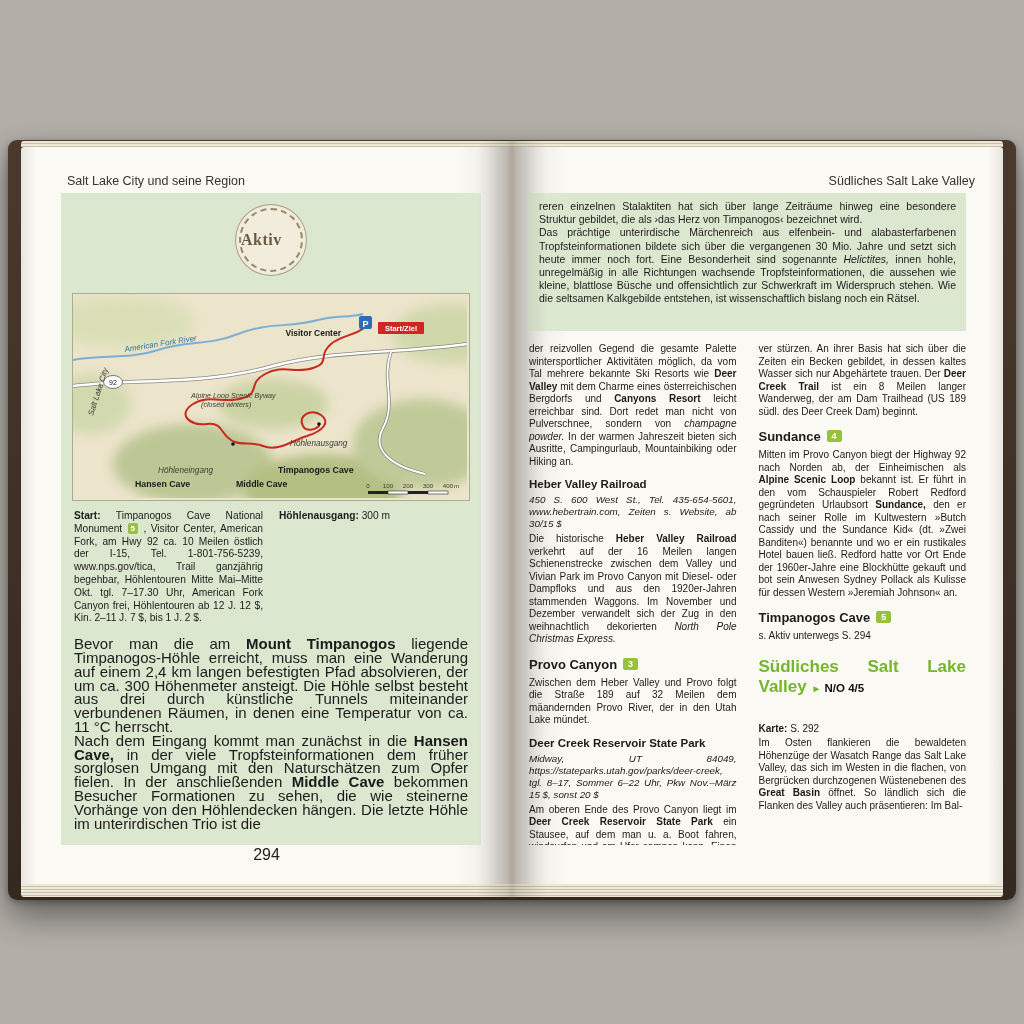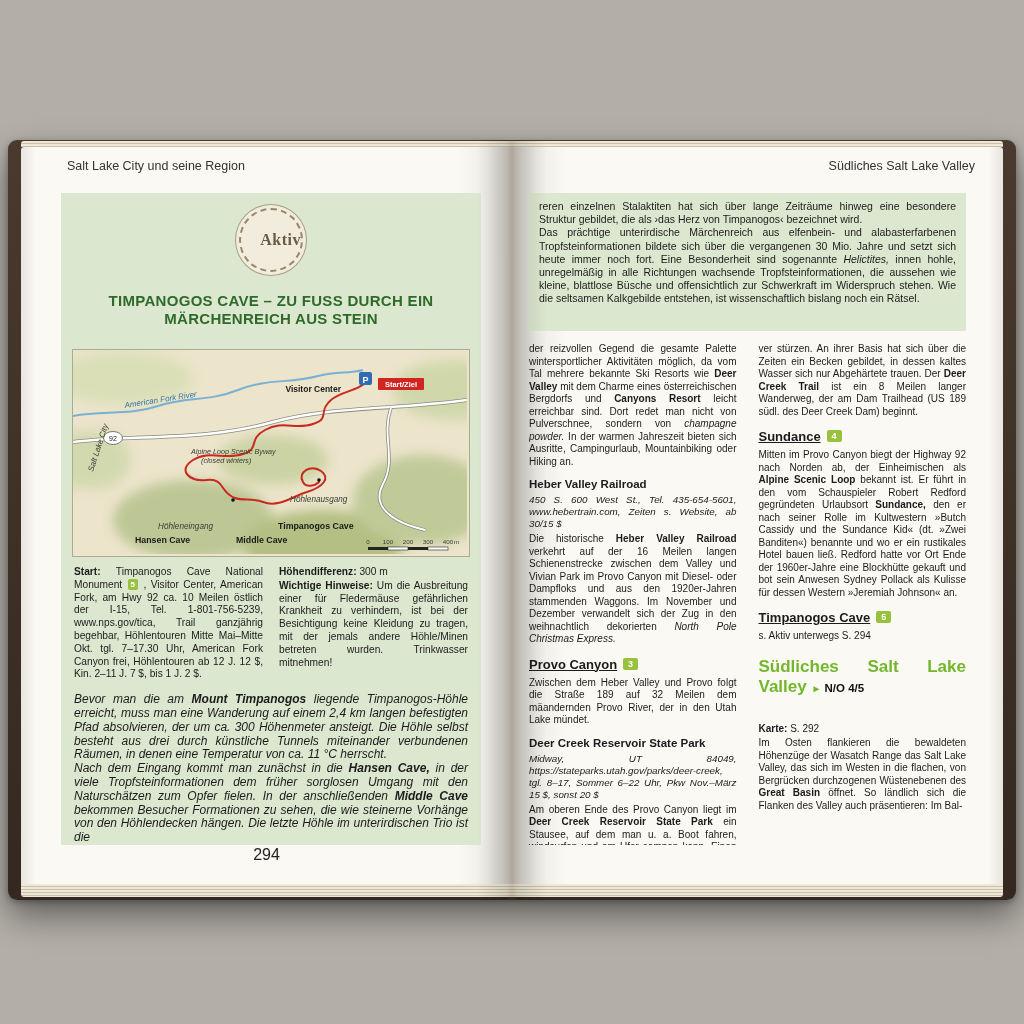--- a/index.html
+++ b/index.html
@@ -45,21 +45,21 @@
       linear-gradient(to left, rgba(70,55,40,.10), rgba(0,0,0,0) 3%),
       linear-gradient(to right, rgba(60,45,30,.22), rgba(0,0,0,.05) 5%, rgba(0,0,0,0) 11%),
       #fbf9f3;
   }
   .spine-shadow{
     position:absolute;left:50%;top:0;bottom:0;width:70px;margin-left:-35px;
     background:linear-gradient(to right, rgba(0,0,0,0), rgba(0,0,0,.12) 42%, rgba(80,55,30,.25) 50%, rgba(0,0,0,.12) 58%, rgba(0,0,0,0));
     pointer-events:none;z-index:5;
   }
   
-  .runhead{position:absolute;top:12px;font-size:12.5px;color:#333;}
+  .runhead{position:absolute;top:27px;font-size:12.5px;color:#333;}
   .runhead.l{left:46px;}
   .runhead.r{right:28px;text-align:right;}
   .pagenum{position:absolute;bottom:20px;left:0;right:0;text-align:center;font-size:16px;color:#222;}
   .b{font-weight:700;}
   .i{font-style:italic;}
   .nbadge{
     background:#98c13d;color:#fff;font-weight:700;font-style:normal;
     font-size:8px;line-height:9px;padding:1px 3px;border-radius:2px;
     display:inline-block;vertical-align:1px;margin:0 1px;
   }
@@ -71,21 +71,21 @@
   
   .greenbox{
     position:absolute;left:40px;top:46px;width:420px;height:652px;
     background:#dce7cf;overflow:hidden;
   }
   .badge{
     width:60px;height:60px;border-radius:50%;
     margin:15px auto 0;
     background:#f1ecdc;border:2px dashed #97876c;
     box-shadow:0 0 0 3px #f1ecdc, 0 0 0 4px #a99d83;
-    display:flex;align-items:center;justify-content:flex-end;
+    display:flex;align-items:center;justify-content:flex-start;
   }
   .badge span{
     font-family:"Liberation Serif",serif;font-weight:700;
     font-size:16px;color:#6b5b44;letter-spacing:.5px;
   }
   .act-title{
     margin:20px auto 0;width:350px;text-align:center;
     font-size:15px;line-height:18px;font-weight:700;color:#2e6a2a;
     letter-spacing:.3px;
   }
@@ -94,39 +94,39 @@
     border:1px solid #a8ad8f;background:#ece4cb;position:relative;
   }
   .tour{
     margin:9px 13px 0;
   }
   .tour h4{margin:0 0 4px;font-size:12px;}
   .tourcols{display:flex;gap:16px;}
   .tourcol{width:50%;font-size:10.2px;line-height:12.8px;text-align:justify;}
   .tourcol p{margin:0 0 1px;}
   .act-body{
-    margin:11px 13px 0;font-size:12px;line-height:13.8px;text-align:justify;font-style:italic;
+    margin:11px 13px 0;font-size:15px;line-height:13.8px;text-align:justify;
   }
   .act-body p{margin:0;}
   
   .introbox{
     position:absolute;left:17px;top:46px;width:437px;height:138px;
     background:#dce7cf;overflow:hidden;
     padding:7px 10px;box-sizing:border-box;
     font-size:10.5px;line-height:13.2px;text-align:justify;
   }
   .introbox p{margin:0;}
   .cols{
     position:absolute;left:17px;top:196px;width:437px;height:502px;
     display:flex;gap:22px;overflow:hidden;
   }
   .col{width:50%;font-size:10px;line-height:12.5px;text-align:justify;}
   .col p{margin:0 0 2px;}
   .col .info{font-style:italic;font-size:9.8px;line-height:12px;margin:0 0 3px;}
-  .col h3{font-size:13px;margin:11px 0 5px;line-height:15px;text-decoration:underline;}
+  .col h3{font-size:13px;margin:11px 0 5px;line-height:15px;}
   .col h4{font-size:11.5px;margin:9px 0 3px;line-height:14px;}
   .ref-line{margin:0;}
   h2.valley{
     margin:14px 0 24px;font-size:17px;line-height:20px;font-weight:700;
   }
   h2.valley .green-title{color:#74b62c;}
   h2.valley .locator{color:#111;font-size:11.5px;white-space:nowrap;}
   h2.valley .loc-arrow{color:#74b62c;font-size:10px;}
   
   svg text{font-family:"Liberation Sans",sans-serif;}
@@ -146,21 +146,20 @@
     <div class="pages">
 
       <div class="page left">
         <div class="runhead l">Salt Lake City und seine Region</div>
 
         <div class="greenbox">
           <div class="badge">
             <span>Aktiv</span>
           </div>
 
-          <div class="act-title">TIMPANOGOS CAVE – ZU FUSS DURCH EIN MÄRCHENREICH AUS STEIN</div>
 
           <div class="mapwrap">
             <svg width="394" height="204" viewBox="0 0 394 204">
               <rect x="0" y="0" width="394" height="204" fill="#ece4cb"></rect>
               <g style="filter:blur(6px)" opacity="0.85">
                 <ellipse cx="50" cy="28" rx="70" ry="26" fill="#d7dfb4"></ellipse>
                 <ellipse cx="120" cy="170" rx="80" ry="40" fill="#b5c28c"></ellipse>
                 <ellipse cx="250" cy="195" rx="80" ry="35" fill="#aab977"></ellipse>
                 <ellipse cx="350" cy="150" rx="70" ry="45" fill="#b9c691"></ellipse>
                 <ellipse cx="380" cy="40" rx="60" ry="30" fill="#ccd6a6"></ellipse>
@@ -215,22 +214,21 @@
               </g>
             </svg>
           </div>
 
           <div class="tour">
             <div class="tourcols">
               <div class="tourcol">
                 <p><span class="b">Start: </span><span>Timpanogos Cave National Monument </span><span class="nbadge">5</span><span> , Visitor Center, American Fork, am Hwy 92 ca. 10 Meilen östlich der I-15, Tel. 1-801-756-5239, www.nps.gov/tica, Trail ganzjährig begehbar, Höhlentouren Mitte Mai–Mitte Okt. tgl. 7–17.30 Uhr, American Fork Canyon frei, Höhlentouren ab 12 J. 12 $, Kin. 2–11 J. 7 $, bis 1 J. 2 $.</span></p>
               </div>
               <div class="tourcol">
-                <p><span class="b">Höhendifferenz: </span><span>300 m</span></p>
-                <p><span class="b">Wichtige Hinweise: </span><span>Um die Ausbreitung einer für Fledermäuse gefährlichen Krankheit zu verhindern, ist bei der Besichtigung keine Kleidung zu tragen, mit der jemals andere Höhle/Minen betreten wurden. Trinkwasser mitnehmen!</span></p>
+                <p><span class="b">Höhlenausgang: </span><span>300 m</span></p>
               </div>
             </div>
           </div>
 
           <div class="act-body">
             <p><span>Bevor man die am </span><span class="b">Mount Timpanogos</span><span> liegende Timpanogos-Höhle erreicht, muss man eine Wanderung auf einem 2,4 km langen befestigten Pfad absolvieren, der um ca. 300 Höhenmeter ansteigt. Die Höhle selbst besteht aus drei durch künstliche Tunnels miteinander verbundenen Räumen, in denen eine Temperatur von ca. 11 °C herrscht.</span></p>
             <p><span>Nach dem Eingang kommt man zunächst in die </span><span class="b">Hansen Cave,</span><span> in der viele Tropfsteinformationen dem früher sorglosen Umgang mit den Naturschätzen zum Opfer fielen. In der anschließenden </span><span class="b">Middle Cave</span><span> bekommen Besucher Formationen zu sehen, die wie steinerne Vorhänge von den Höhlendecken hängen. Die letzte Höhle im unterirdischen Trio ist die </span></p>
           </div>
         </div>
 

